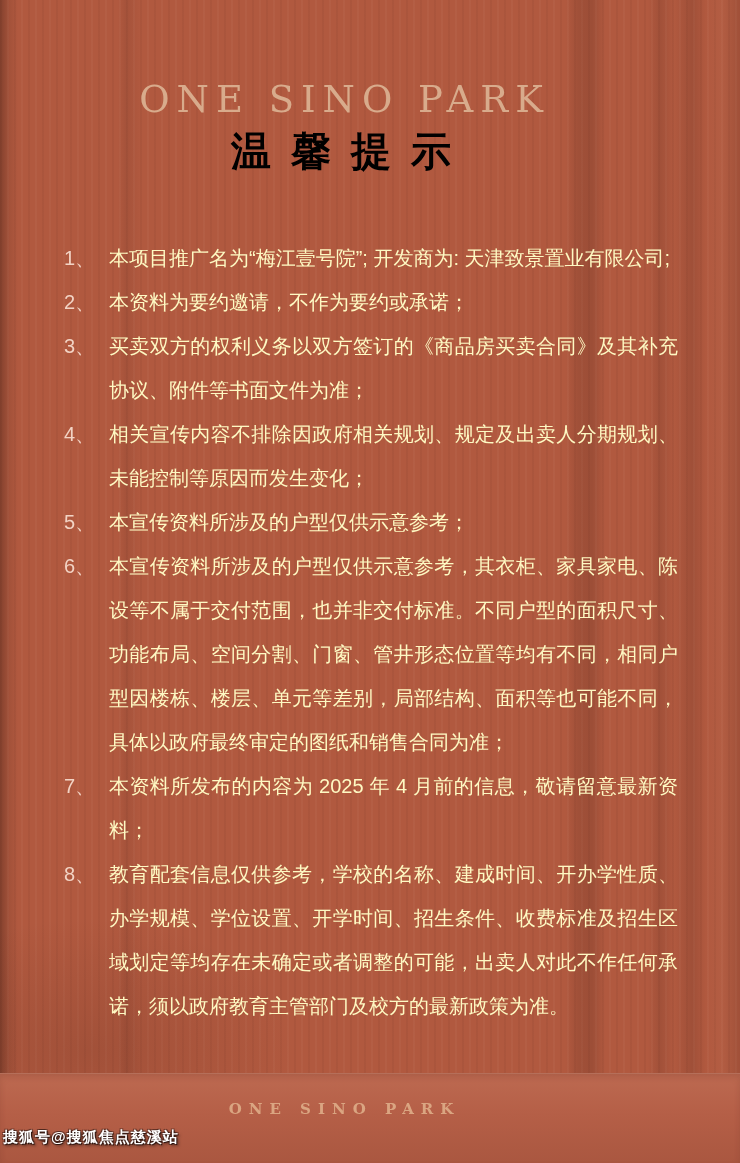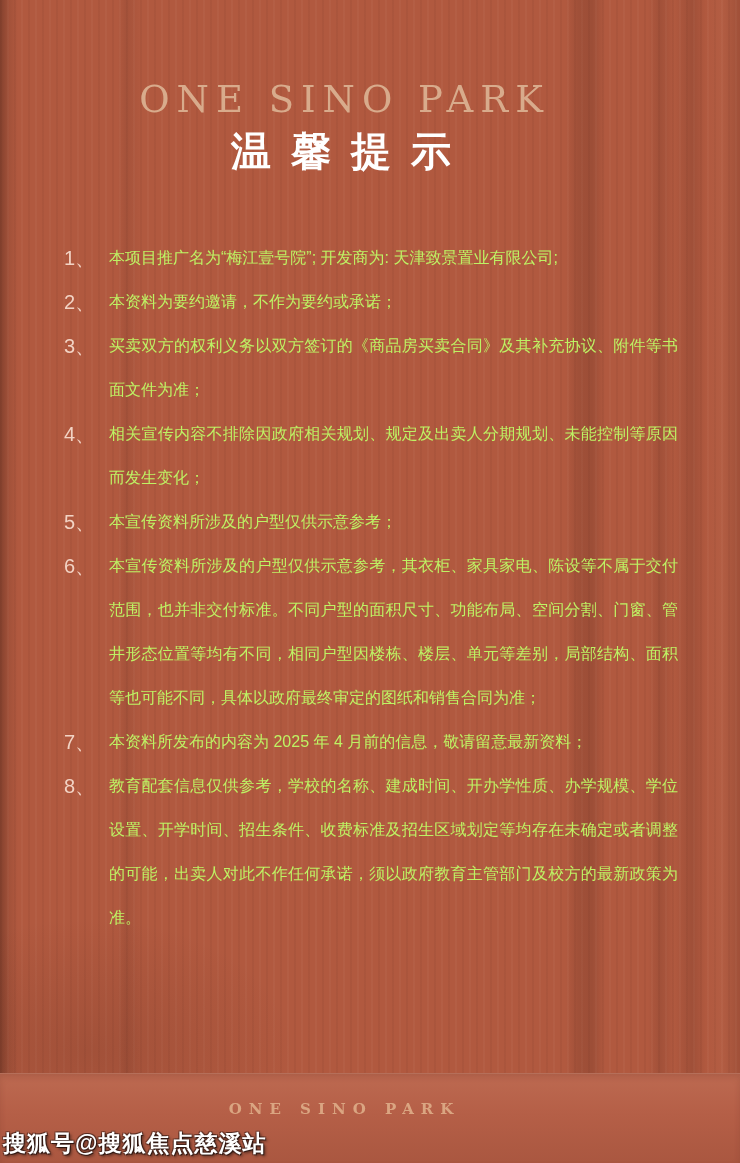--- a/index.html
+++ b/index.html
@@ -34,38 +34,38 @@
     top:78px;text-align:center;
     font-family:"DejaVu Serif","Liberation Serif",serif;
     font-size:37px;font-weight:normal;
     letter-spacing:7px;text-indent:7px;
     color:#d8ab8c;
   }
   .title{
     top:124px;text-align:center;
     font-size:40px;font-weight:bold;
     letter-spacing:20px;text-indent:20px;
-    color:#ffffff;
+    color:#000000;
   }
 
   .notices{
     top:236px;left:64px;width:614px;
   }
   .notice{
     display:flex;align-items:flex-start;
   }
   .notice-num{
     flex:none;width:45px;
     font-size:20px;line-height:44px;
     color:#f2d3c4;
   }
   .notice-text{
     flex:1;
-    font-size:16px;line-height:44px;
-    color:#bef264;
+    font-size:20px;line-height:44px;
+    color:#fef9c3;
     text-align:justify;
     text-align-last:left;
   }
 
   .footer-brand{
     top:1100px;text-align:center;
     font-family:"DejaVu Serif","Liberation Serif",serif;
     font-size:15px;font-weight:bold;
     letter-spacing:7px;text-indent:7px;
     color:rgba(224,178,140,0.85);
@@ -73,21 +73,21 @@
   .footer-sub{
     top:1124px;text-align:center;
     font-size:8px;font-weight:bold;
     letter-spacing:5px;text-indent:5px;
     color:rgba(220,172,138,0.45);
   }
 
   .watermark{
     position:absolute;z-index:3;
     left:3px;top:1128px;
-    font-size:23px;font-weight:bold;
+    font-size:15px;font-weight:bold;
     color:#ffffff;
     text-shadow:
       1px 1px 0 rgba(40,20,15,0.85),
       -1px -1px 0 rgba(40,20,15,0.45),
       1px -1px 0 rgba(40,20,15,0.45),
       -1px 1px 0 rgba(40,20,15,0.45),
       2px 2px 3px rgba(0,0,0,0.55);
     letter-spacing:1px;
   }
 </style>

